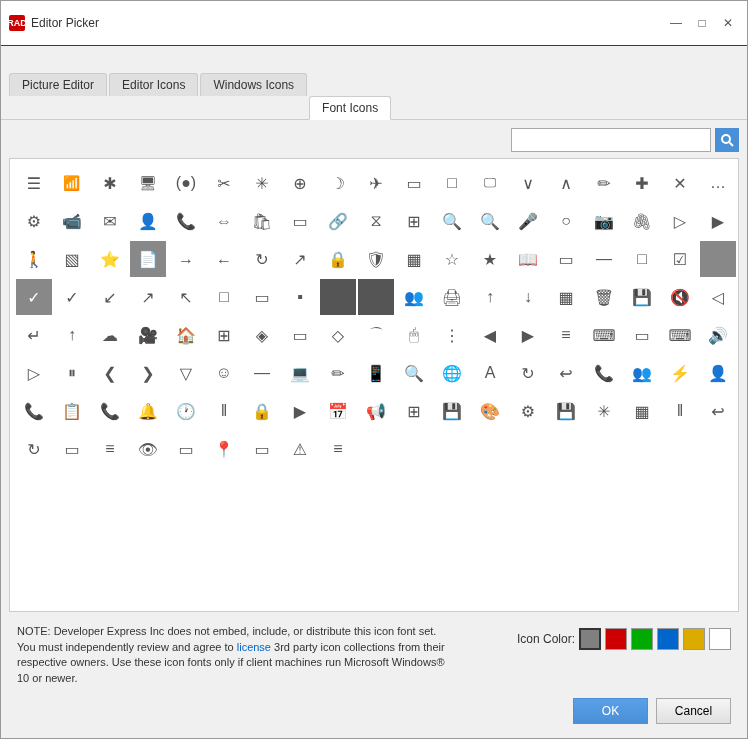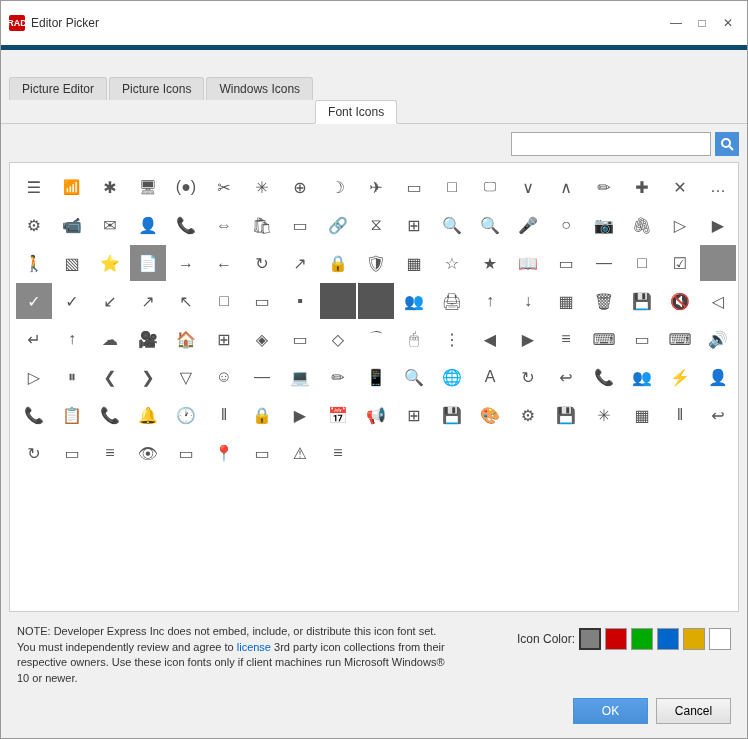--- a/index.html
+++ b/index.html
@@ -21,21 +21,21 @@
       box-shadow: 2px 2px 8px rgba(0,0,0,0.3);
       display: flex;
       flex-direction: column;
     }
     .title-bar {
       background: #fff;
       display: flex;
       align-items: center;
       justify-content: space-between;
       padding: 22px 8px;
-      border-bottom: 5px solid #0c4a6e;
+      border-bottom: 1px solid #0c4a6e;
       height: 32px;
     }
     .title-bar-left {
       display: flex;
       align-items: center;
       gap: 6px;
     }
     .title-bar-logo {
       width: 16px;
       height: 16px;
@@ -226,21 +226,21 @@
     </div>
     <div class="title-bar-controls">
       <button class="title-btn">—</button>
       <button class="title-btn">□</button>
       <button class="title-btn">✕</button>
     </div>
   </div>
 
   <div class="tabs-bar">
     <div class="tab">Picture Editor</div>
-    <div class="tab">Picture Icons</div>
+    <div class="tab">Editor Icons</div>
     <div class="tab">Windows Icons</div>
     <div class="tab active">Font Icons</div>
   </div>
 
   <div class="content-area">
 
     <div class="search-bar">
       <input class="search-input" type="text" placeholder="" style="">
       <button class="search-btn">
         <svg width="14" height="14" viewBox="0 0 14 14" fill="none" stroke="white" stroke-width="2">

